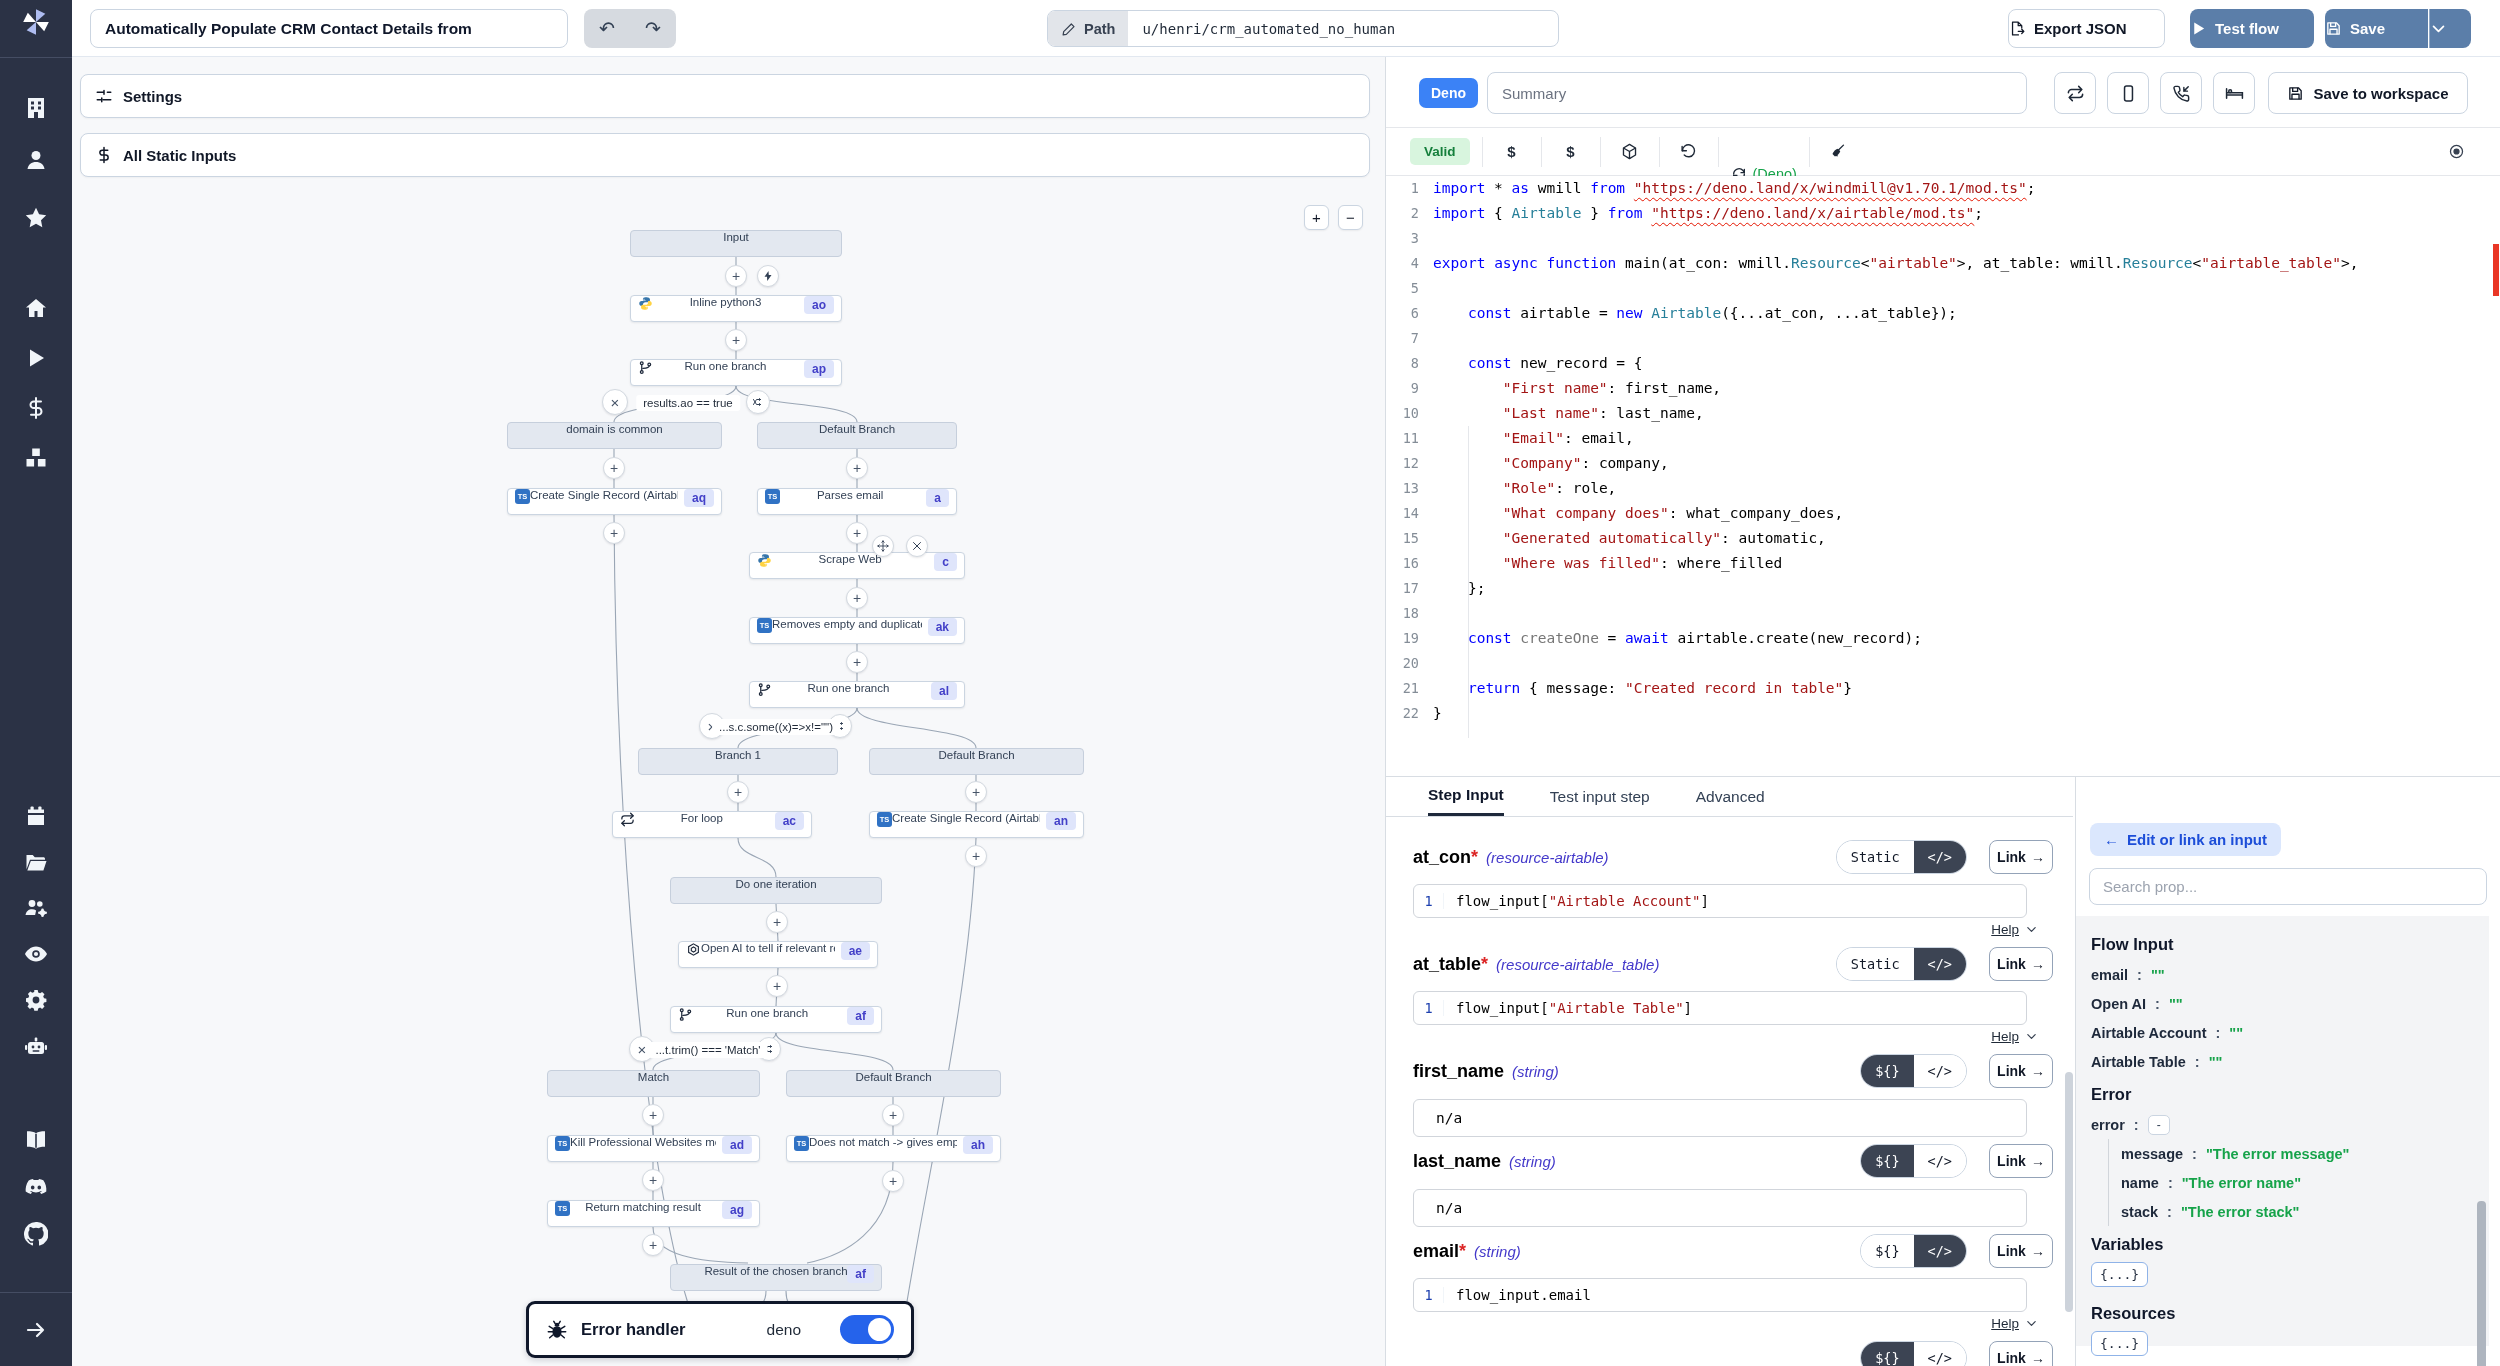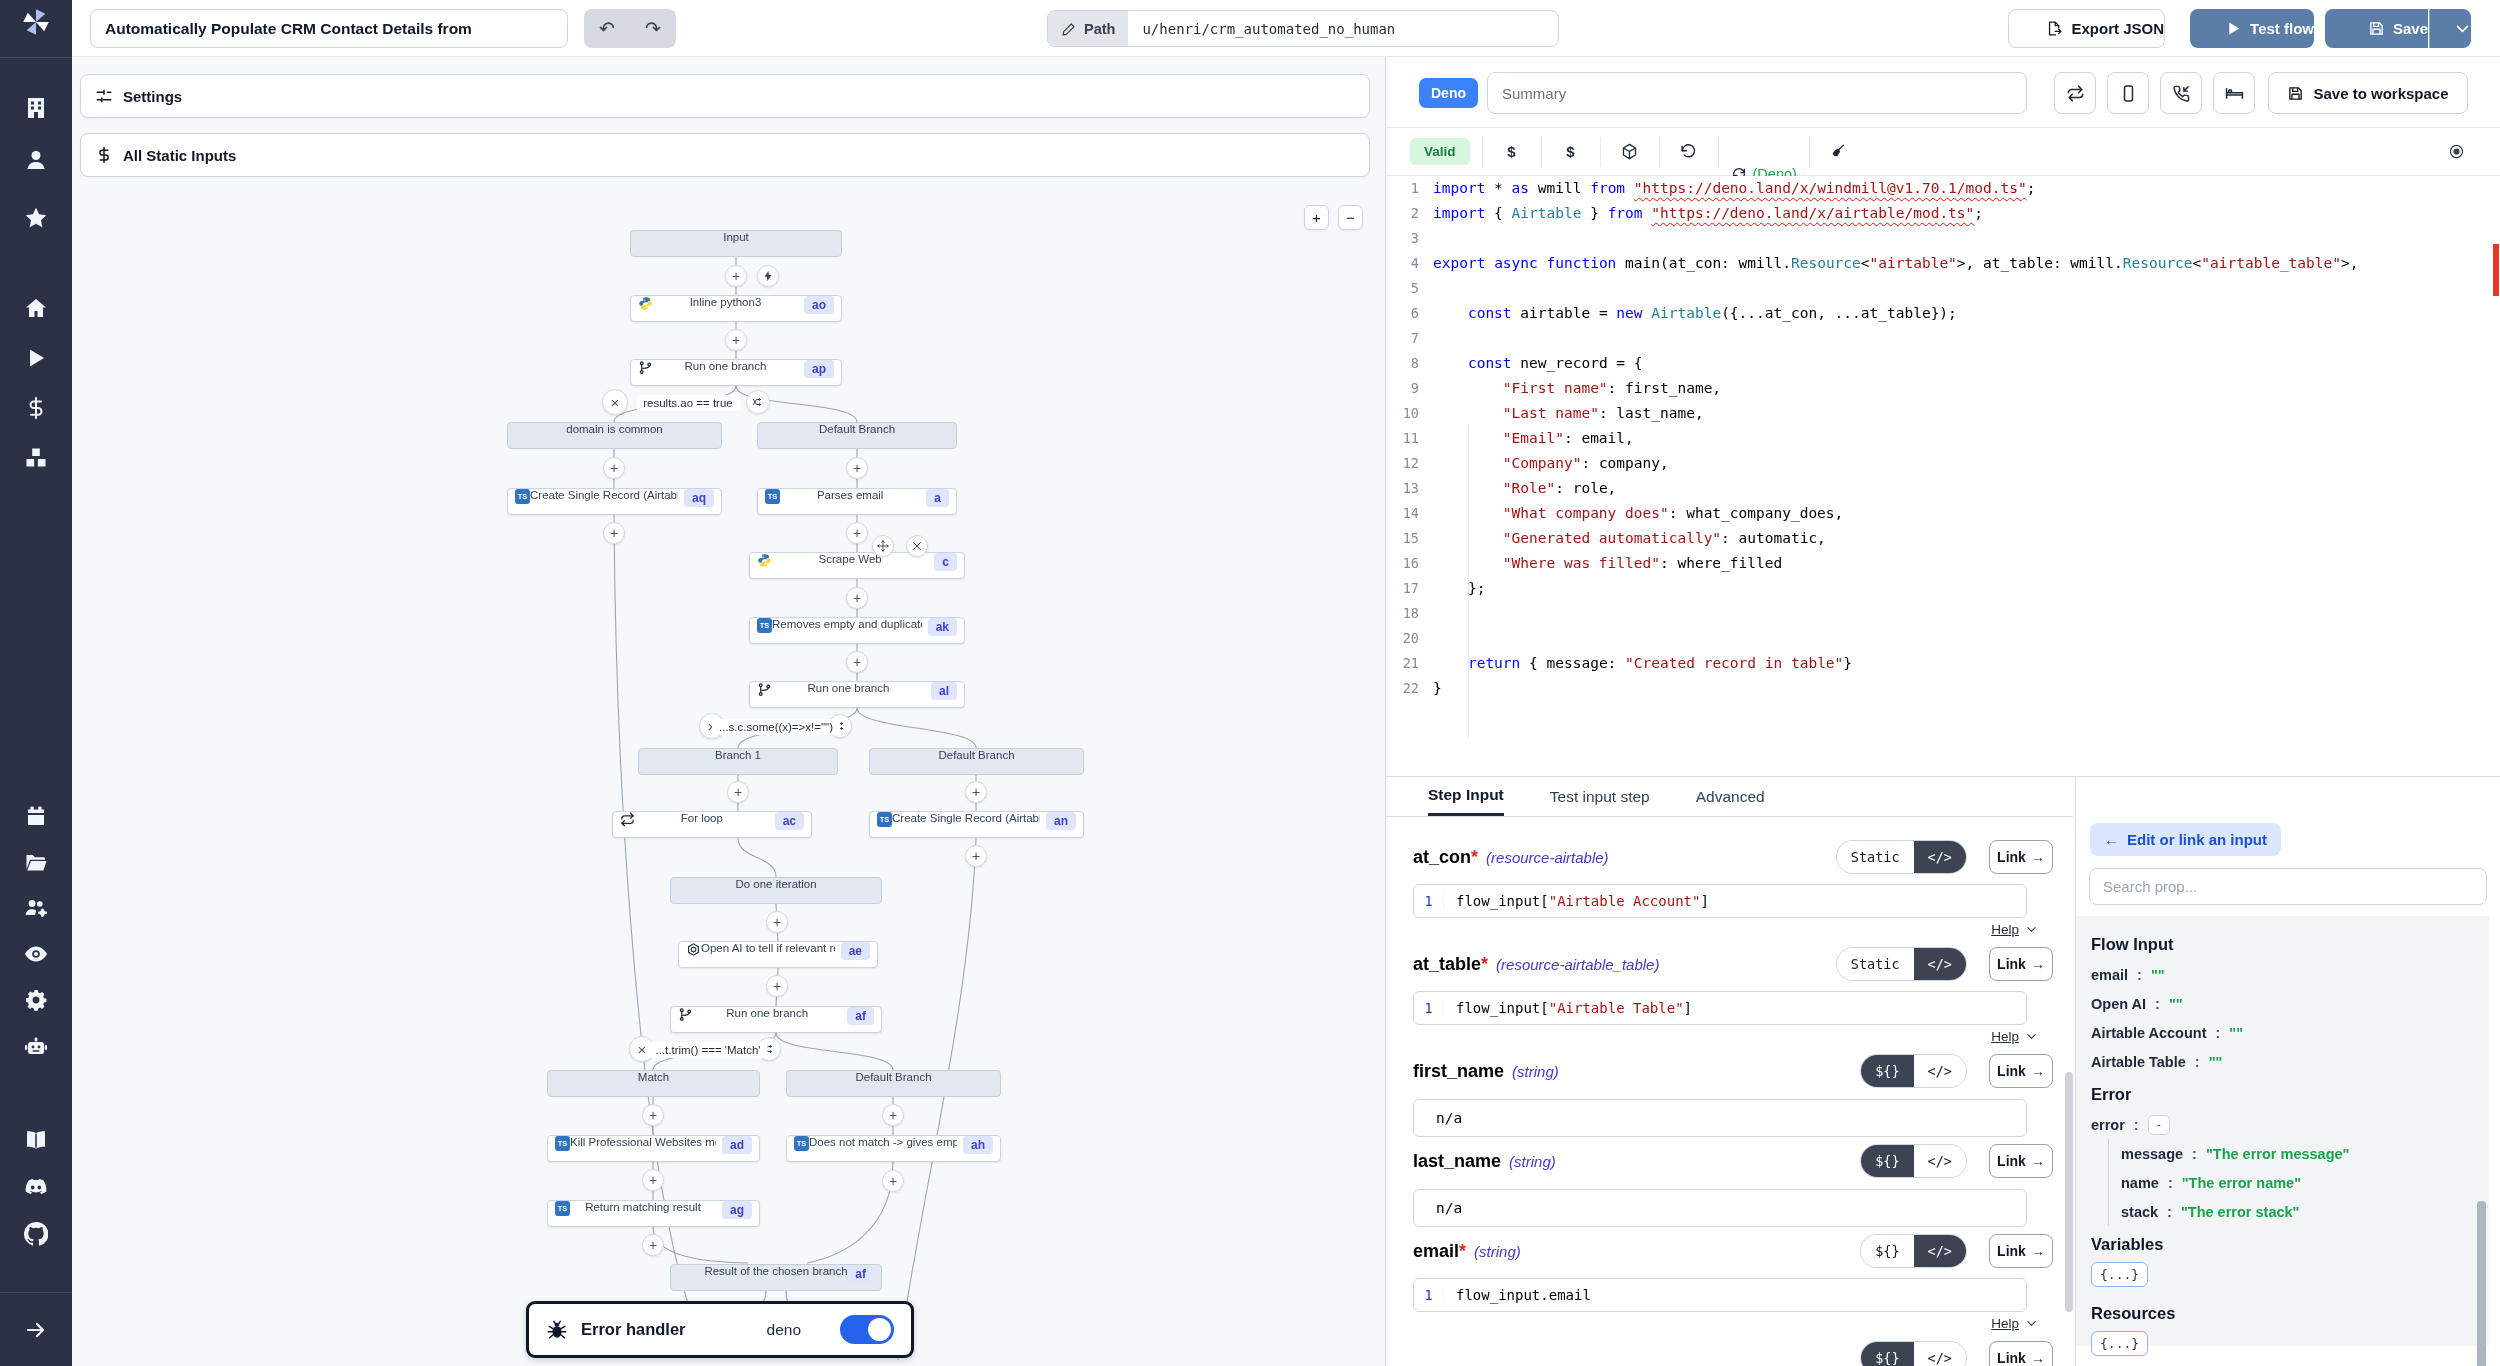--- a/index.html
+++ b/index.html
@@ -13,21 +13,21 @@
 
   
   #topbar { position:absolute; left:72px; top:0; width:2428px; height:57px; background:#fff; border-bottom:1px solid #e2e8f0; z-index:30; }
   #title-input { position:absolute; left:18px; top:9px; width:478px; height:39px; border:1px solid #cbd5e1; border-radius:8px; padding:0 14px; font-weight:bold; font-size:15.5px; color:#0f172a; font-family:"Liberation Sans",sans-serif; background:#fff; }
   #undo-redo { position:absolute; left:512px; top:9px; width:92px; height:39px; background:#d6dae0; border-radius:8px; display:flex; align-items:center; justify-content:space-around; color:#334155; font-size:19px; }
   #undo-redo span { cursor:pointer; }
   #path-chip { position:absolute; left:975px; top:10px; width:512px; height:37px; border:1px solid #cbd5e1; border-radius:8px; display:flex; overflow:hidden; background:#fff; }
   #path-chip .p-left { background:#e2e5ea; display:flex; align-items:center; gap:7px; padding:0 13px; font-size:14.5px; font-weight:bold; color:#374151; }
   #path-chip .p-left .ic { width:16px; height:16px; color:#374151; }
   #path-chip .p-val { display:flex; align-items:center; padding:0 14px; font-family:"DejaVu Sans Mono",monospace; font-size:14px; color:#1f2937; }
-  .tb-btn { position:absolute; top:9px; height:39px; border-radius:8px; display:flex; align-items:center; justify-content:flex-end; gap:8px; font-size:15px; font-weight:bold; cursor:pointer; }
+  .tb-btn { position:absolute; top:9px; height:39px; border-radius:8px; display:flex; align-items:center; justify-content:flex-start; gap:8px; font-size:15px; font-weight:bold; cursor:pointer; }
   #btn-export { left:1936px; width:157px; border:1px solid #cbd5e1; background:#fff; color:#111827; }
   #btn-test { left:2118px; width:124px; background:#5b7ea9; color:#fff; }
   #btn-save { left:2253px; width:103px; background:#5b7ea9; color:#fff; border-radius:8px 0 0 8px; }
   #btn-save-chev { left:2357px; width:42px; background:#5b7ea9; color:#fff; border-radius:0 8px 8px 0; border-left:1px solid rgba(255,255,255,.35); }
   .bic { width:17px; height:17px; }
 
   
   #flow-panel { position:absolute; left:72px; top:57px; width:1313px; height:1309px; background:#f7f8fa; z-index:5; overflow:hidden; }
   .flow-row { position:absolute; left:8px; width:1290px; height:44px; background:#fff; border:1px solid #cbd5e1; border-radius:8px; display:flex; align-items:center; gap:10px; padding:0 14px; font-size:15px; font-weight:bold; color:#111827; cursor:pointer; box-shadow:0 1px 2px rgba(0,0,0,.04); }
   #row-settings { top:17px; }
@@ -688,20 +688,21 @@
         <div class="cl"><span class="gut">9</span><span class="ctext"><span>        </span><span class="tk-s">"First name"</span><span>: first_name,</span></span></div>
         <div class="cl"><span class="gut">10</span><span class="ctext"><span>        </span><span class="tk-s">"Last name"</span><span>: last_name,</span></span></div>
         <div class="cl"><span class="gut">11</span><span class="ctext"><span>        </span><span class="tk-s">"Email"</span><span>: email,</span></span></div>
         <div class="cl"><span class="gut">12</span><span class="ctext"><span>        </span><span class="tk-s">"Company"</span><span>: company,</span></span></div>
         <div class="cl"><span class="gut">13</span><span class="ctext"><span>        </span><span class="tk-s">"Role"</span><span>: role,</span></span></div>
         <div class="cl"><span class="gut">14</span><span class="ctext"><span>        </span><span class="tk-s">"What company does"</span><span>: what_company_does,</span></span></div>
         <div class="cl"><span class="gut">15</span><span class="ctext"><span>        </span><span class="tk-s">"Generated automatically"</span><span>: automatic,</span></span></div>
         <div class="cl"><span class="gut">16</span><span class="ctext"><span>        </span><span class="tk-s">"Where was filled"</span><span>: where_filled</span></span></div>
         <div class="cl"><span class="gut">17</span><span class="ctext"><span>    };</span></span></div>
         <div class="cl"><span class="gut">18</span><span class="ctext"></span></div>
+        <div class="cl"><span class="gut">19</span><span class="ctext"><span>    </span><span class="tk-k">const</span><span> </span><span class="tk-u">createOne</span><span> = </span><span class="tk-k">await</span><span> airtable.create(new_record);</span></span></div>
         <div class="cl"><span class="gut">20</span><span class="ctext"></span></div>
         <div class="cl"><span class="gut">21</span><span class="ctext"><span>    </span><span class="tk-k">return</span><span> { message: </span><span class="tk-s">"Created record in table"</span><span>}</span></span></div>
         <div class="cl"><span class="gut">22</span><span class="ctext"><span>}</span></span></div>
       </div>
     <div id="indent-guide"></div>
     <div id="code-red-marker"></div>
   </div>
 
   <div id="rp-bottom-sep"></div>
   <div id="tabs">

